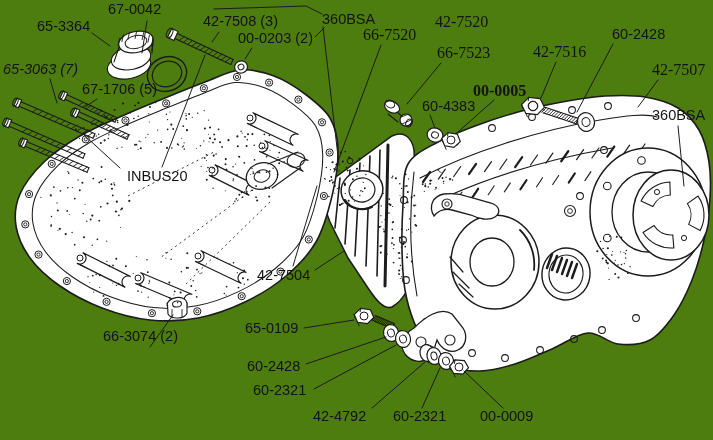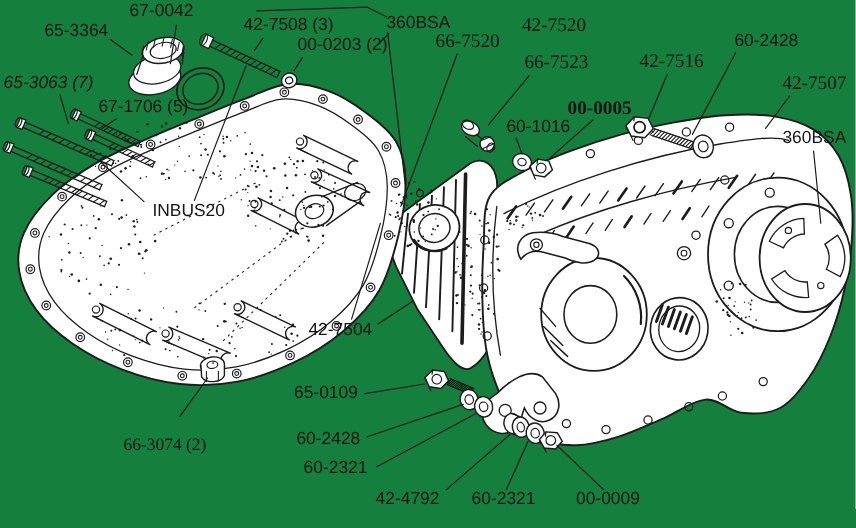--- a/index.html
+++ b/index.html
@@ -1,16 +1,16 @@
 <!DOCTYPE html>
 <html><head>
 <meta charset="utf-8">
 <style>
   html,body{margin:0;padding:0;background:#e8e8e8;}
-  .stage{position:relative;width:713px;height:440px;background:#15803d;overflow:hidden;
+  .stage{position:relative;width:713px;height:440px;background:#4d7c0f;overflow:hidden;
          font-family:"Liberation Sans",sans-serif;}
   svg{position:absolute;left:0;top:0;}
   .lblLayer{position:absolute;left:0;top:0;width:100%;height:100%;pointer-events:none;}
   .lbl{position:absolute;white-space:nowrap;color:#141414;line-height:1.05;}
   .lbl.sans{font-family:"Liberation Sans","DejaVu Sans",sans-serif;font-size:14.5px;}
   .lbl.serif{font-family:"Liberation Serif","DejaVu Serif",serif;font-size:16px;}
 </style>
 </head>
 <body>
 
@@ -884,34 +884,34 @@
         <polyline points="422,408 440,368" fill="none" stroke="#1c1c1c" stroke-width="1" stroke-linecap="round"></polyline>
         <polyline points="503,408 464,371" fill="none" stroke="#1c1c1c" stroke-width="1" stroke-linecap="round"></polyline>
       </g>
   </svg>
   <div class="lblLayer" id="labels">
       <div class="lbl sans" style="left: 108px; top: 2px;">67-0042</div>
       <div class="lbl sans" style="left: 37px; top: 19px;">65-3364</div>
       <div class="lbl sans" style="left: 3px; top: 62px; font-style: italic;">65-3063 (7)</div>
       <div class="lbl sans" style="left: 82px; top: 82px;">67-1706 (5)</div>
       <div class="lbl sans" style="left: 203px; top: 14px;">42-7508 (3)</div>
-      <div class="lbl sans" style="left: 248px; top: 31px;">00-0203 (2)</div>
+      <div class="lbl sans" style="left: 238px; top: 31px;">00-0203 (2)</div>
       <div class="lbl sans" style="left: 322px; top: 12px;">360BSA</div>
       <div class="lbl serif" style="left: 363px; top: 27px;">66-7520</div>
       <div class="lbl serif" style="left: 435px; top: 14px;">42-7520</div>
       <div class="lbl serif" style="left: 437px; top: 45px;">66-7523</div>
       <div class="lbl serif" style="left: 533px; top: 44px; font-family: Liberation Serif, serif;">42-7516</div>
       <div class="lbl sans" style="left: 612px; top: 27px;">60-2428</div>
       <div class="lbl serif" style="left: 652px; top: 62px;">42-7507</div>
       <div class="lbl serif" style="left: 473px; top: 83px; font-weight: bold;">00-0005</div>
-      <div class="lbl sans" style="left: 422px; top: 99px;">60-1016</div>
+      <div class="lbl sans" style="left: 422px; top: 99px;">60-4383</div>
       <div class="lbl sans" style="left: 652px; top: 108px;">360BSA</div>
       <div class="lbl sans" style="left: 127px; top: 169px;">INBUS20</div>
       <div class="lbl sans" style="left: 257px; top: 268px;">42-7504</div>
-      <div class="lbl sans" style="left: 103px; top: 364px; font-family: Liberation Serif, serif;">66-3074 (2)</div>
+      <div class="lbl sans" style="left: 103px; top: 329px;">66-3074 (2)</div>
       <div class="lbl sans" style="left: 245px; top: 321px;">65-0109</div>
       <div class="lbl sans" style="left: 247px; top: 359px;">60-2428</div>
       <div class="lbl sans" style="left: 253px; top: 383px;">60-2321</div>
       <div class="lbl sans" style="left: 313px; top: 409px;">42-4792</div>
       <div class="lbl sans" style="left: 393px; top: 409px;">60-2321</div>
       <div class="lbl sans" style="left: 480px; top: 409px;">00-0009</div>
     </div>
 </div>
 
 </body></html>

